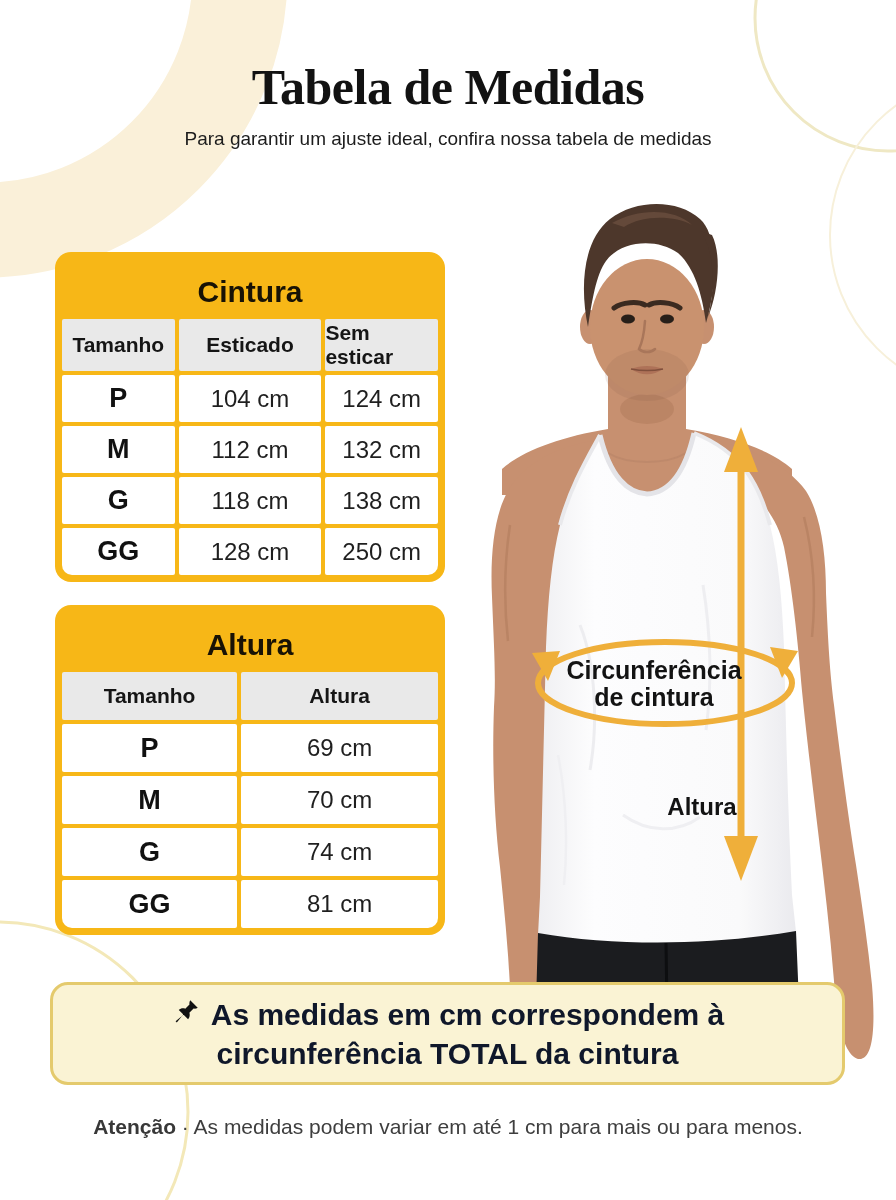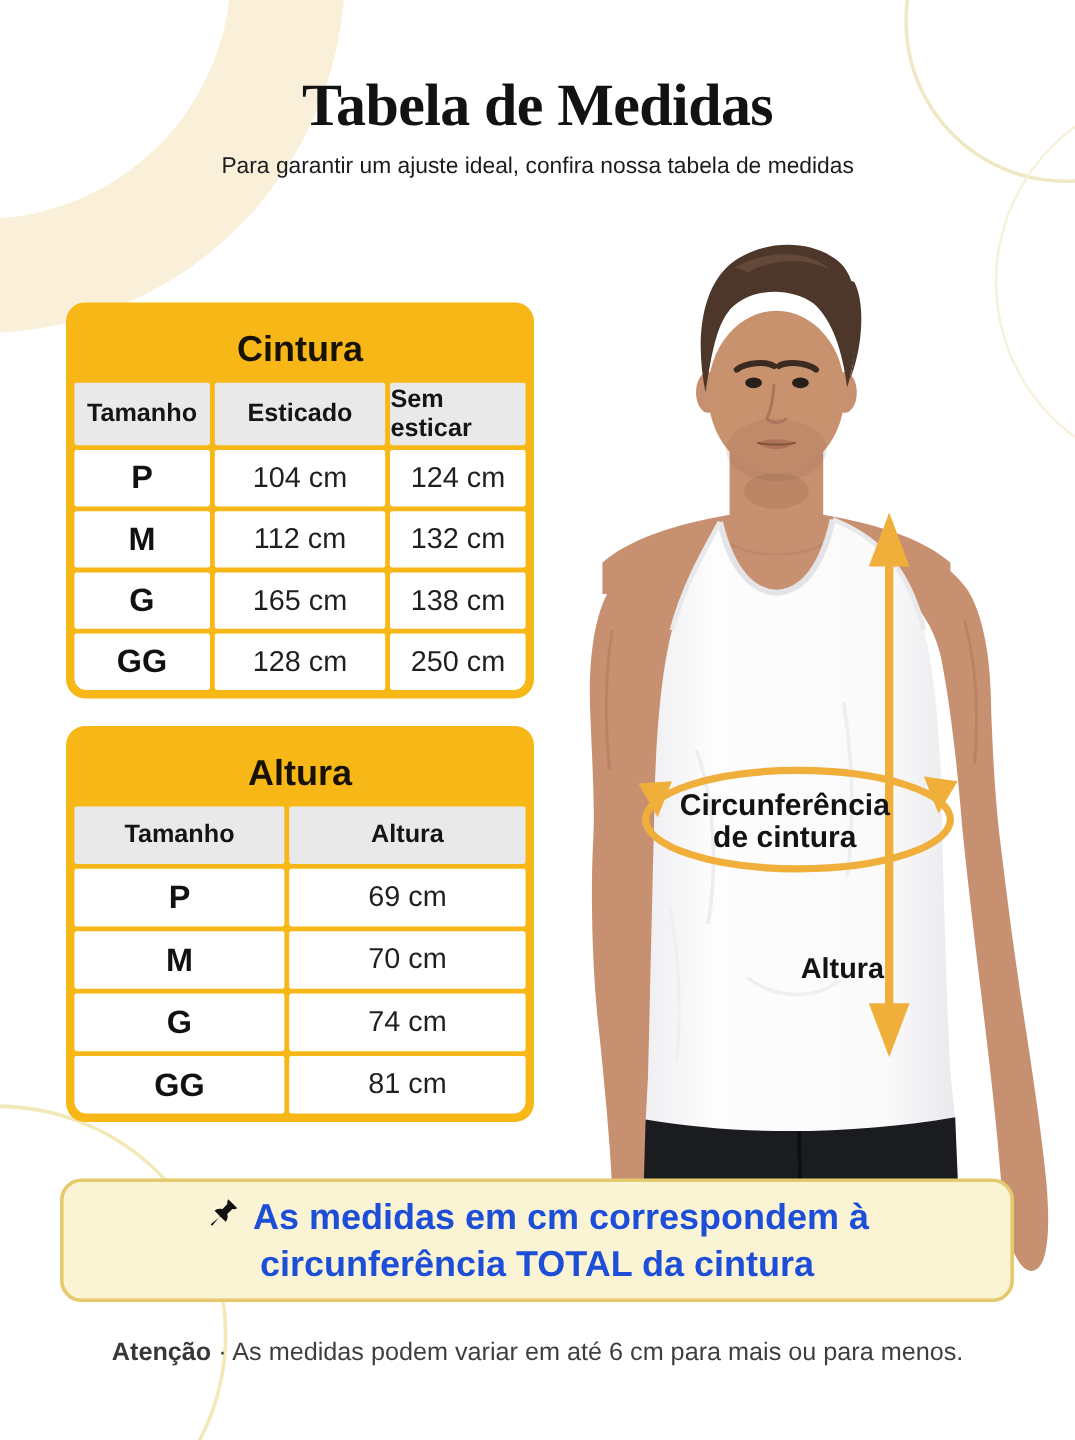--- a/index.html
+++ b/index.html
@@ -41,21 +41,21 @@
 
   
   .man{position:absolute;left:448px;top:195px;z-index:1;}
   .fig-label{font-family:"Liberation Sans",sans-serif;font-weight:bold;fill:#131313;}
 
   
   .callout{
     position:absolute;left:50px;top:982px;width:795px;height:103px;box-sizing:border-box;
     background:#FAF3D4;border:3px solid #E4CA6D;border-radius:18px;z-index:3;
     display:flex;flex-direction:column;align-items:center;justify-content:center;
-    font-weight:bold;font-size:30px;line-height:1.3;color:#1d4ed8;text-align:center;
+    font-weight:bold;font-size:30px;line-height:1.3;color:#0f172a;text-align:center;
   }
   .callout .line1{display:flex;align-items:center;}
   .pin{margin-right:10px;transform:translateY(2px);}
 
   
   .footer{
     position:absolute;top:1112px;left:0;width:896px;text-align:center;z-index:3;
     font-size:21px;line-height:30px;color:#3E3E3E;
   }
   .footer b{color:#383838;}
@@ -156,21 +156,21 @@
 
       <div class="cell size">P</div>
       <div class="cell val">104 cm</div>
       <div class="cell val">124 cm</div>
 
       <div class="cell size">M</div>
       <div class="cell val">112 cm</div>
       <div class="cell val">132 cm</div>
 
       <div class="cell size">G</div>
-      <div class="cell val">165 cm</div>
+      <div class="cell val">118 cm</div>
       <div class="cell val">138 cm</div>
 
       <div class="cell size rbl">GG</div>
       <div class="cell val">128 cm</div>
       <div class="cell val rbr">250 cm</div>
     </div>
   </div>
 
   <div class="size-table height-table">
     <div class="t-title">Altura</div>
@@ -198,16 +198,16 @@
         <svg width="30" height="30" viewBox="0 0 32 32">
           <path d="M20.5 3.5 L28.5 11.5 C27.2 12.3 25.6 12.6 24.1 12.3 L19.6 16.8 C20.4 19.3 19.9 22 18.2 23.7 L13.1 18.6 L6.2 27.1 L4.9 25.8 L13.4 18.9 L8.3 13.8 C10 12.1 12.7 11.6 15.2 12.4 L19.7 7.9 C19.4 6.4 19.7 4.8 20.5 3.5 Z" fill="#111111"></path>
         </svg>
       </span>
       <span>As medidas em cm correspondem à</span>
     </div>
     <div>circunferência TOTAL da cintura</div>
   </div>
 
   <div class="footer">
-    <div><b>Atenção</b><span> · As medidas podem variar em até 6 cm para mais ou para menos.</span></div>
+    <div><b>Atenção</b><span> · As medidas podem variar em até 1 cm para mais ou para menos.</span></div>
   </div>
 
 </div>
 
 </body></html>

